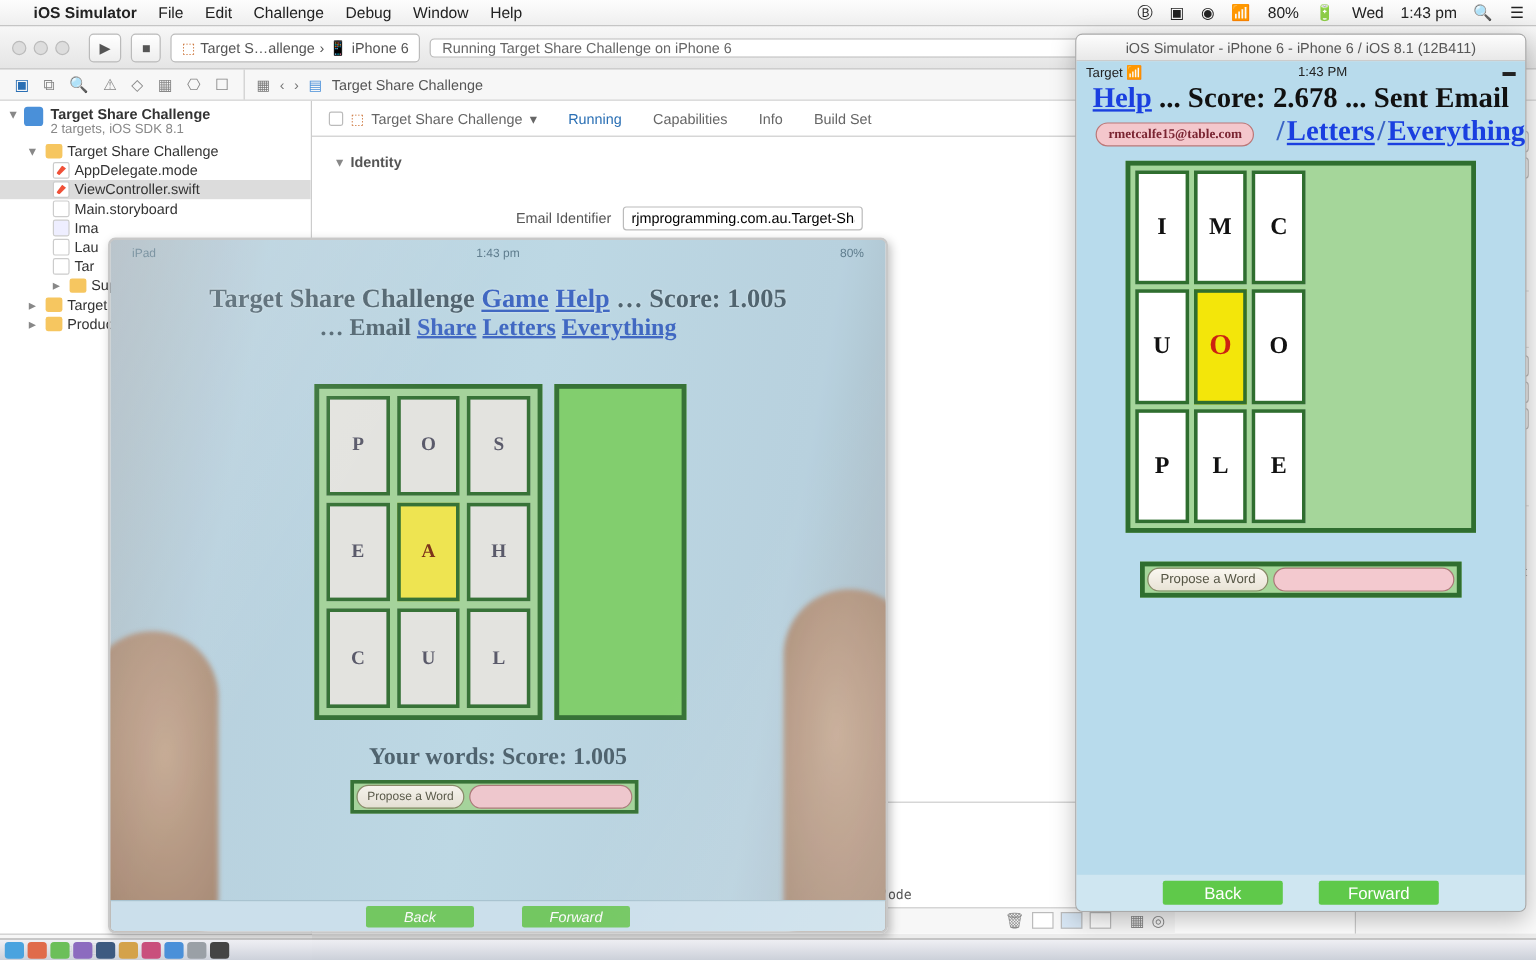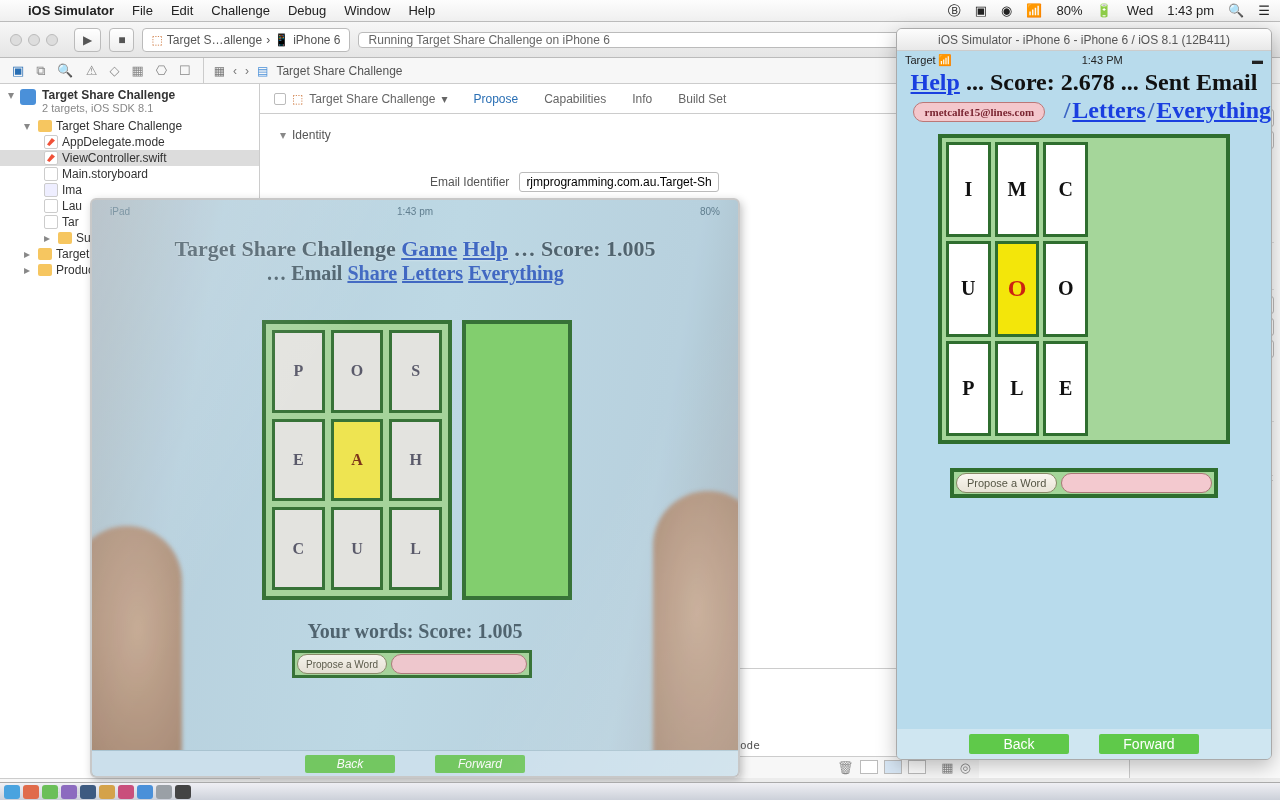--- a/index.html
+++ b/index.html
@@ -370,27 +370,27 @@
   </div>
 
   <div class="editor">
     <div class="editor-tabs">
       <span class="bc">
           <span class="cb"></span>
         <span style="color:#c96b2c">⬚</span>
         <span>Target Share Challenge</span>
           <span>▾</span>
         </span>
-      <span class="active">Propose</span>
+      <span class="active">Running</span>
       <span>Capabilities</span>
       <span>Info</span>
       <span>Build Set</span>
     </div>
     <div class="editor-body">
-      <div><span class="disclose">▾</span><span class="identity-label" style="font-weight:400">Identity</span></div>
+      <div><span class="disclose">▾</span><span class="identity-label" style="font-weight:700">Identity</span></div>
       <div class="bi-row">
         <span>Email Identifier</span>
         <input value="rjmprogramming.com.au.Target-Shar" style="">
       </div>
     </div>
     <div class="console">
       <div style="position:absolute; bottom:26px;">;5<br>;5<br>;<br>;<br><span>un loop mode: kCFRunLoopDefaultMode</span></div>
     </div>
     <div class="console-bar">
       <span>▾</span>
@@ -528,21 +528,21 @@
   <div class="sim">
     <div class="sim-status">
       <span><span>Target</span> <span>📶</span></span>
       <span>1:43 PM</span>
       <span>▬</span>
     </div>
     <div class="hdr">
       <span class="lnk">Help</span><span> ... Score: 2.678 ... Sent Email</span>
     </div>
     <div class="row3">
-      <div class="email">rmetcalfe15@lines.com</div>
+      <div class="email">rmetcalfe15@table.com</div>
       <span class="sep">/</span>
       <span class="lnk">Letters</span>
       <span class="sep">/</span>
       <span class="lnk">Everything</span>
     </div>
 
     <div class="sim-board">
       <div class="sim-grid">
         <div class="cell">I</div>
         <div class="cell">M</div>

